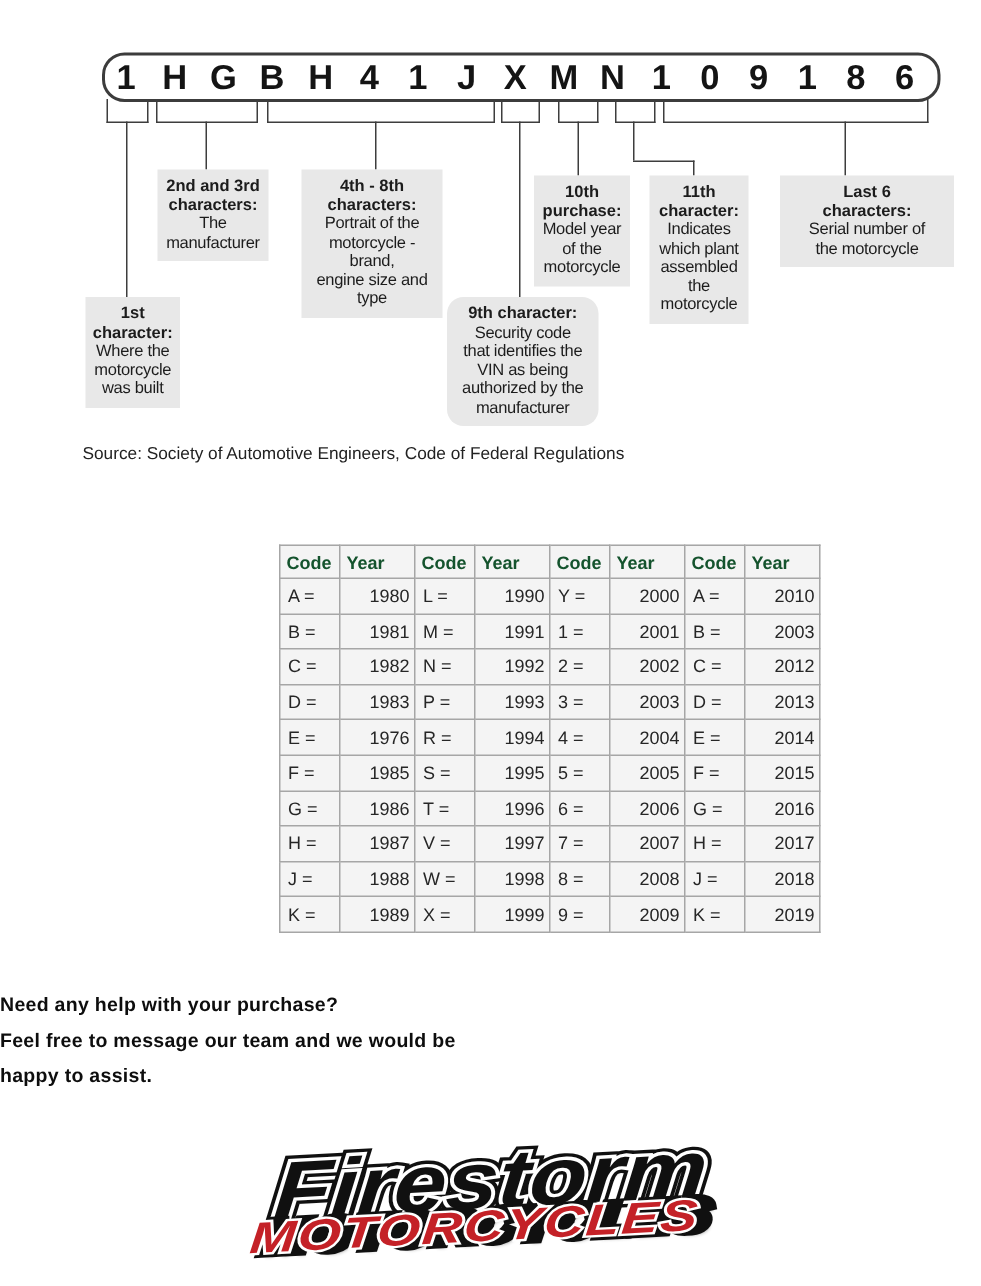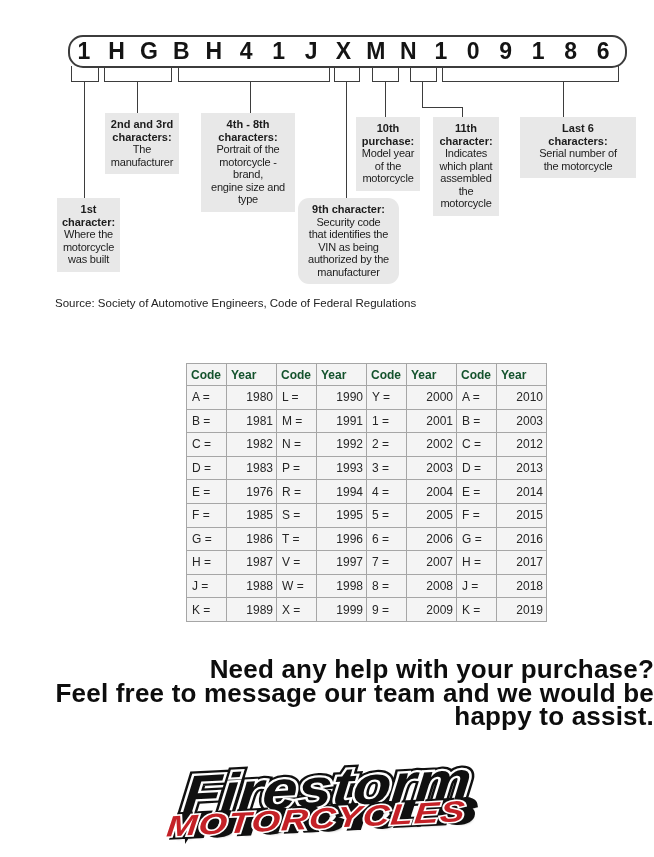--- a/index.html
+++ b/index.html
@@ -30,22 +30,22 @@
   
   .yc-table{position:absolute;left:186px;top:363px;border-collapse:collapse;
     table-layout:fixed;font-size:12px;background:#f4f4f4;}
   .yc-table th,.yc-table td{border:1px solid #a6a6a6;width:34px;overflow:hidden;
     white-space:nowrap;font-weight:normal;color:#262626;}
   .yc-table th{height:21px;font-weight:bold;color:#14532d;text-align:left;padding:0 0 0 4px;}
   .yc-table td{height:22.6px;padding:0 0 0 5px;text-align:left;}
   .yc-table td.year{text-align:right;padding:0 3px 0 12px;}
 
   
-  .help-text{position:absolute;left:0;top:658px;width:654px;text-align:right;
-    font-size:26px;line-height:23.5px;font-weight:bold;color:#0d0d0d;white-space:pre-line;
+  .help-text{position:absolute;left:0;top:658px;width:654px;text-align:left;
+    font-size:13px;line-height:23.5px;font-weight:bold;color:#0d0d0d;white-space:pre-line;
     letter-spacing:0.2px;}
 
   
   .logo{position:absolute;left:0;top:762px;width:654px;text-align:center;
     transform:rotate(-3deg);}
   .logo-inner{display:inline-block;transform:skewX(-8deg);}
   .logo-line{position:relative;display:inline-block;font-style:italic;font-weight:bold;
     white-space:nowrap;}
   .logo-main{font-size:54px;line-height:50px;transform:scaleX(1.16);transform-origin:center;}
   .logo-sub{display:block;font-size:29px;line-height:26px;letter-spacing:1px;

